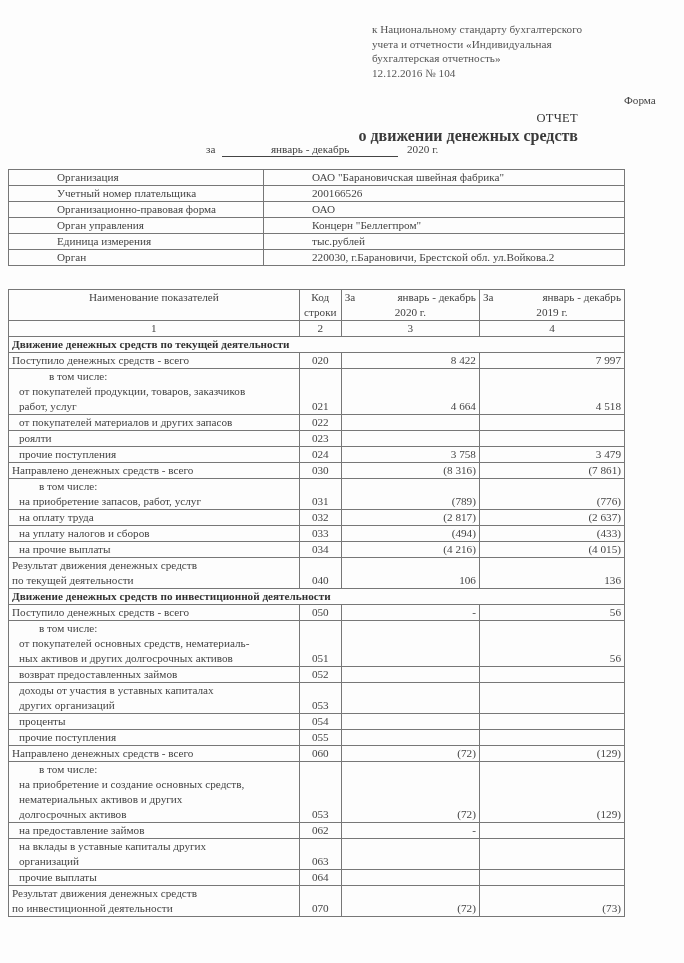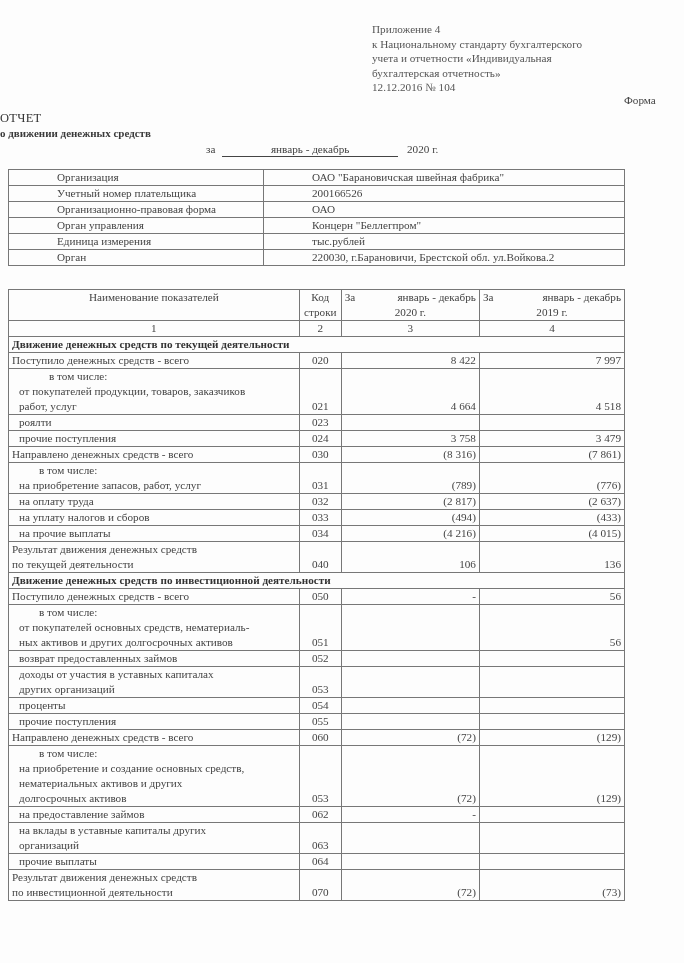--- a/index.html
+++ b/index.html
@@ -6,23 +6,23 @@
   body {
     width:684px; height:963px; background:#fdfdfd; position:relative; overflow:hidden;
     font-family:"Liberation Serif", "DejaVu Serif", serif; color:#3a3a3a;
   }
   .appendix {
     position:absolute; left:372px; top:22px; font-size:11.2px; line-height:14.5px; color:#555;
   }
   .forma {
     position:absolute; left:589px; top:94px; font-size:11.2px; color:#444;margin-left:35px;
   }
-  .title-block { position:absolute; left:0; width:578px; text-align:left; }
+  .title-block { position:absolute; left:0; width:578px; text-align:right; }
   .title { top:111px; font-size:12.5px; color:#333; letter-spacing:0.3px; }
-  .subtitle { top:127px; font-size:11px; font-weight:bold; color:#3a3a3a; }
+  .subtitle { top:127px; font-size:16px; font-weight:bold; color:#3a3a3a; }
   .period {
     position:absolute; top:143px; left:206px; font-size:11.2px; color:#444;
   }
   .period .za { margin-right:4px; }
   .period .line {
     display:inline-block; width:176px; border-bottom:1px solid #444; text-align:center;
     line-height:13px;
   }
   .period .yr { margin-left:6px; }
 
@@ -46,21 +46,20 @@
   .hdr-period .bot { text-align:center; }
   .numrow td { text-align:center; }
   .section td { font-weight:bold; color:#333; }
   .indent { padding-left:10px !important;margin-top:8px; }
   .indent2 { padding-left:30px !important; }
 </style>
 </head>
 <body>
 
 <div class="appendix">
-  <div>Приложение 4</div>
   <div>к Национальному стандарту бухгалтерского</div>
   <div>учета и отчетности «Индивидуальная</div>
   <div>бухгалтерская отчетность»</div>
   <div>12.12.2016 № 104</div>
 </div>
 <div class="forma">Форма</div>
 
 <div class="title-block title">ОТЧЕТ</div>
 <div class="title-block subtitle">о движении денежных средств</div>
 <div class="period">
@@ -141,20 +140,26 @@
     <td class="name indent">
       <div class="indent2" style="padding-left:20px;">в том числе:</div>
       <div>от покупателей продукции, товаров, заказчиков</div>
       <div>работ, услуг</div>
     </td>
     <td class="code">021</td>
     <td class="v3">4 664</td>
     <td class="v4">4 518</td>
   </tr>
   <tr>
+    <td class="name indent">от покупателей материалов и других запасов</td>
+    <td class="code">022</td>
+    <td class="v3"></td>
+    <td class="v4"></td>
+  </tr>
+  <tr>
     <td class="name indent">роялти</td>
     <td class="code">023</td>
     <td class="v3"></td>
     <td class="v4"></td>
   </tr>
   <tr>
     <td class="name indent">прочие поступления</td>
     <td class="code">024</td>
     <td class="v3">3 758</td>
     <td class="v4">3 479</td>

